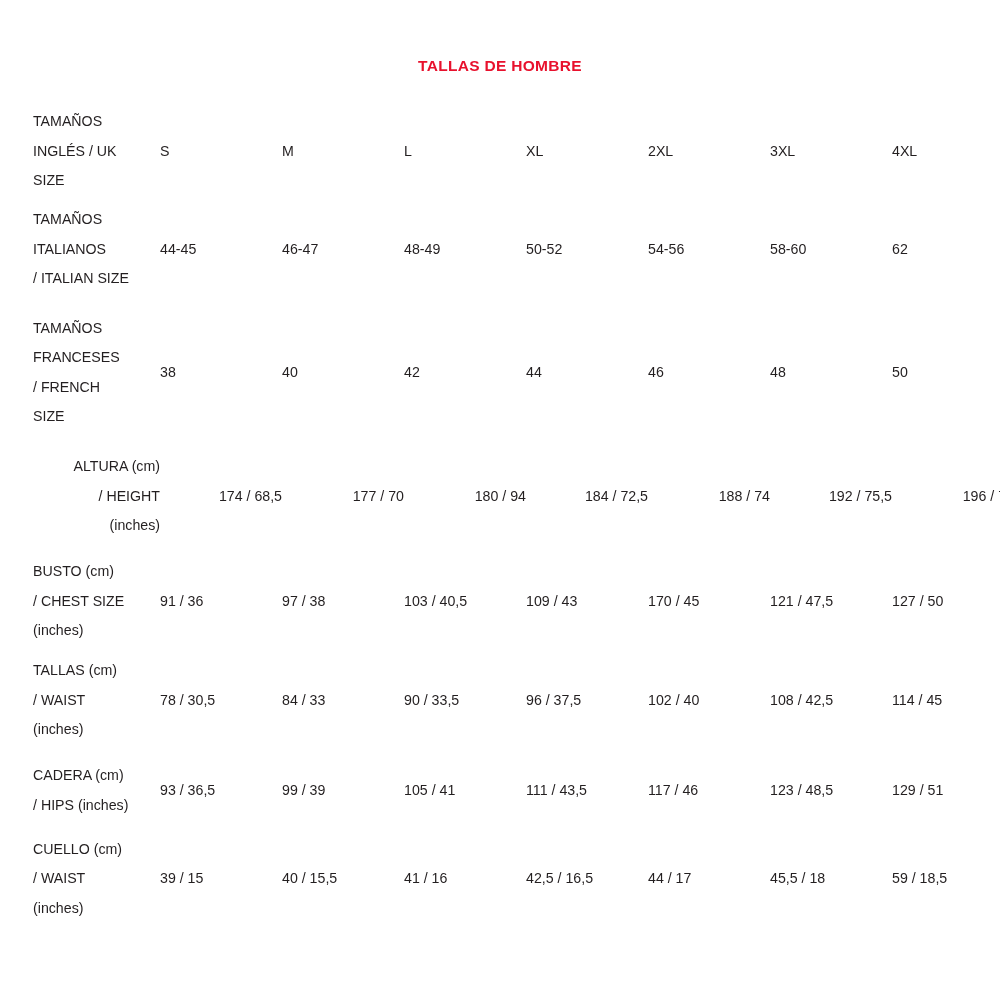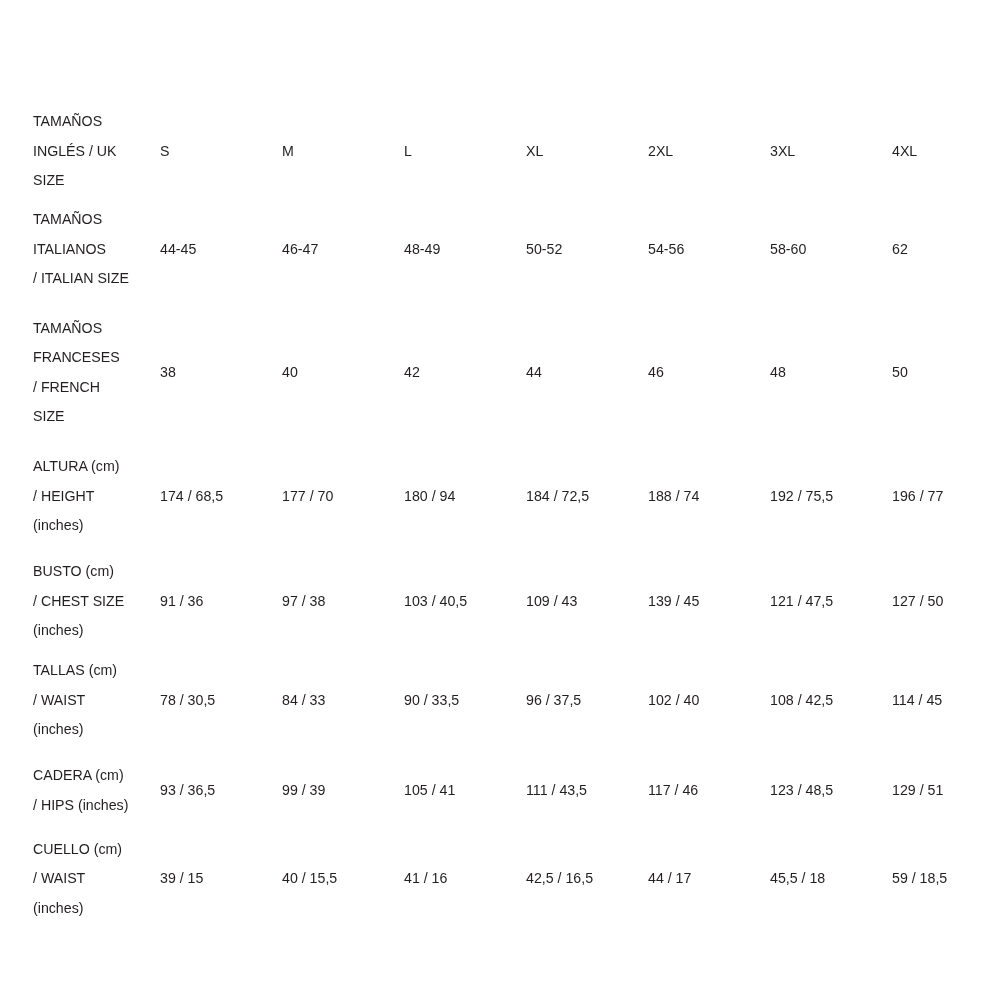--- a/index.html
+++ b/index.html
@@ -53,32 +53,33 @@
   }
   td.val {
     width: 122px;
     padding-left: 1px;
   }
   .lbl-line { display: block; white-space: nowrap; }
   .ital { }
   tr.r-uk td { height: 88px; }
   tr.r-it td { height: 108px; }
   tr.r-fr td { height: 138px; }
-  tr.r-height td { height: 110px; }
+  tr.r-height td { height: 110px; text-align: right; }
   tr.r-chest td { height: 100px; margin-left: 34px; }
   tr.r-waist td { height: 98px; }
   tr.r-hips td { height: 82px; }
   tr.r-neck td { height: 95px; }
   .val-cell { display: block; white-space: nowrap; }
 </style>
 </head>
 <body>
 
 <div class="page">
 
+  <div class="title">TALLAS DE HOMBRE</div>
 
   <table class="size-table">
     <tbody>
 
       <tr class="r-uk">
         <td class="label">
             <span class="lbl-line">TAMAÑOS</span>
             <span class="lbl-line ital">INGLÉS / UK</span>
             <span class="lbl-line ital">SIZE</span>
           </td>
@@ -205,21 +206,21 @@
         <td class="val">
             <span class="val-cell"><span>97 </span><span class="ital">/ 38</span></span>
           </td>
         <td class="val">
             <span class="val-cell"><span>103 </span><span class="ital">/ 40,5</span></span>
           </td>
         <td class="val">
             <span class="val-cell"><span>109 </span><span class="ital">/ 43</span></span>
           </td>
         <td class="val">
-            <span class="val-cell"><span>139 </span><span class="ital">/ 45</span></span>
+            <span class="val-cell"><span>170 </span><span class="ital">/ 45</span></span>
           </td>
         <td class="val">
             <span class="val-cell"><span>121 </span><span class="ital">/ 47,5</span></span>
           </td>
         <td class="val">
             <span class="val-cell"><span>127 </span><span class="ital">/ 50</span></span>
           </td>
       </tr>
 
       <tr class="r-waist">

